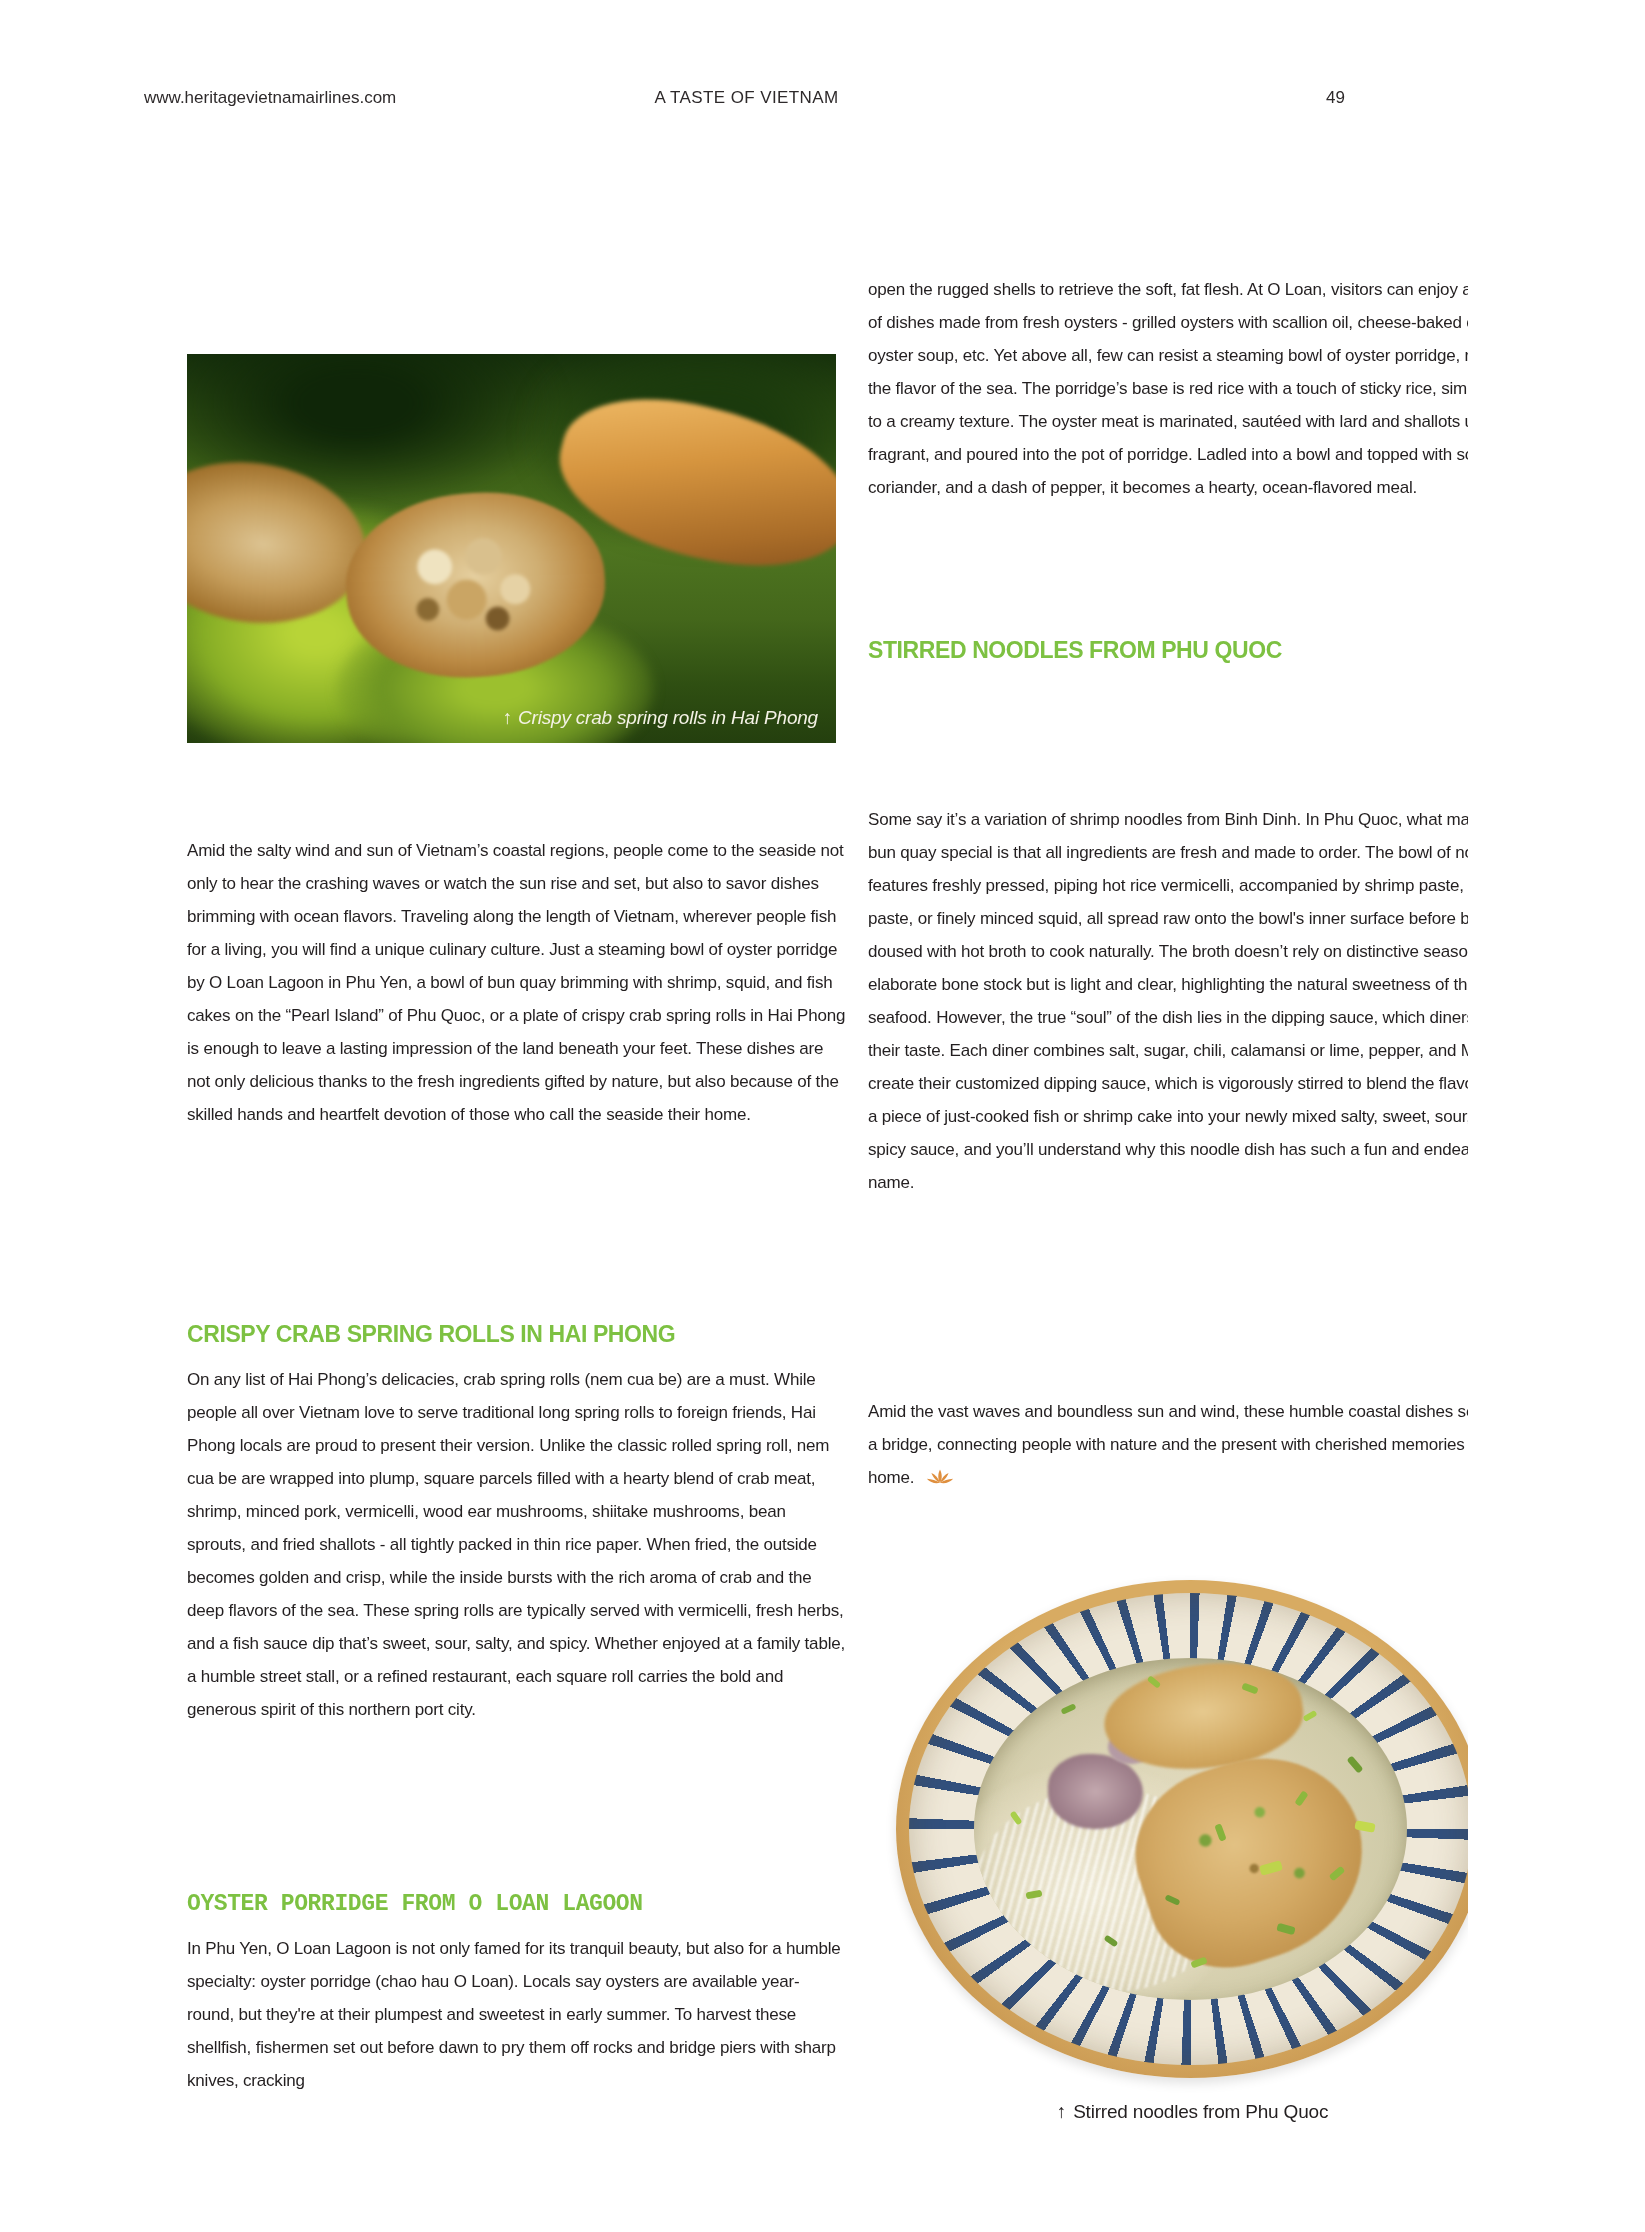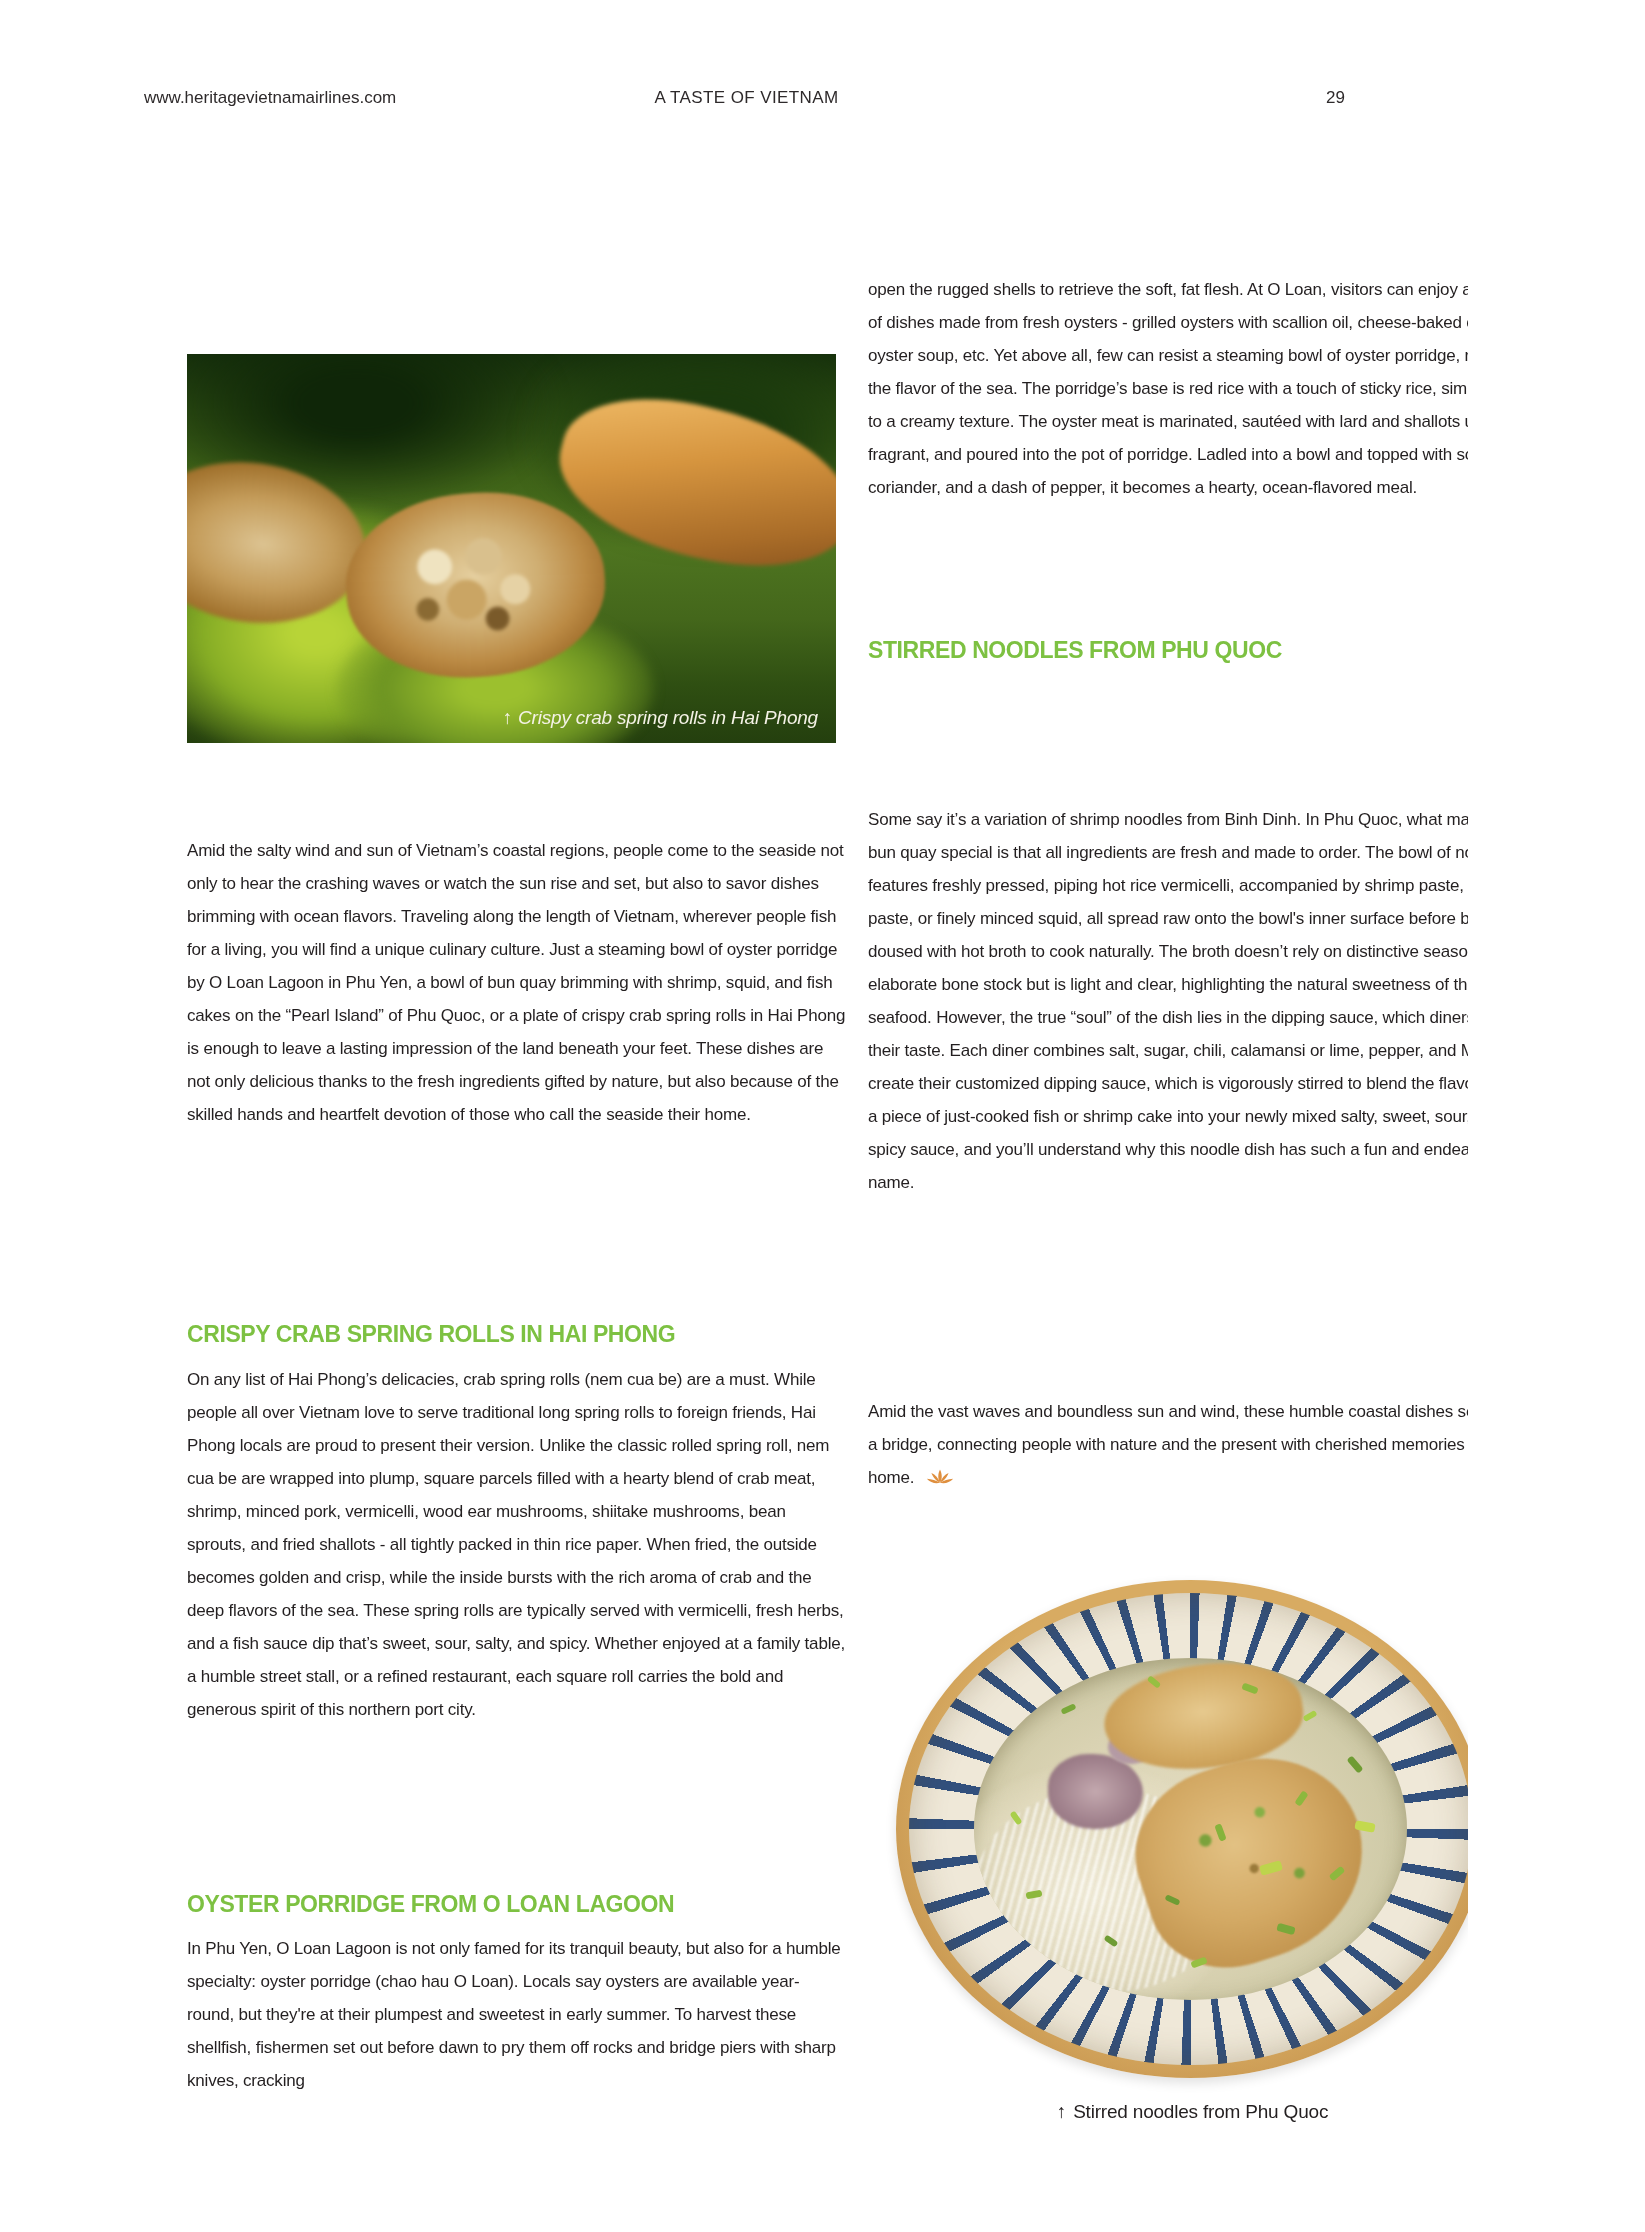--- a/index.html
+++ b/index.html
@@ -75,40 +75,40 @@
   .closing-wrap{display:inline;}
   .lotus-svg{vertical-align:-2px;margin-left:7px;}
 </style>
 </head>
 <body>
 
 <div class="page">
 
   <span class="hdr-web">www.heritagevietnamairlines.com</span>
   <span class="hdr-title">A TASTE OF VIETNAM</span>
-  <span class="hdr-num">29</span>
+  <span class="hdr-num">49</span>
 
   <figure class="photo-springrolls">
     <div class="blob leaf-dark-top"></div>
     <div class="blob leaf-top-right"></div>
     <div class="blob lettuce-bright-left"></div>
     <div class="blob lettuce-frill"></div>
     <div class="blob bokeh"></div>
     <div class="blob roll-right"></div>
     <div class="blob roll-left"></div>
     <div class="blob roll-center"></div>
     <figcaption class="caption-overlay">
       <span class="arr">↑</span><span>Crispy crab spring rolls in Hai Phong</span>
     </figcaption>
   </figure>
 
   <p class="body-text" style="left:187px;top:834px;">Amid the salty wind and sun of Vietnam’s coastal regions, people come to the seaside not only to hear the crashing waves or watch the sun rise and set, but also to savor dishes brimming with ocean flavors. Traveling along the length of Vietnam, wherever people fish for a living, you will find a unique culinary culture. Just a steaming bowl of oyster porridge by O Loan Lagoon in Phu Yen, a bowl of bun quay brimming with shrimp, squid, and fish cakes on the “Pearl Island” of Phu Quoc, or a plate of crispy crab spring rolls in Hai Phong is enough to leave a lasting impression of the land beneath your feet. These dishes are not only delicious thanks to the fresh ingredients gifted by nature, but also because of the skilled hands and heartfelt devotion of those who call the seaside their home.</p>
   <h2 class="green-h" style="left:187px;top:1321px;">CRISPY CRAB SPRING ROLLS IN HAI PHONG</h2>
   <p class="body-text" style="left:187px;top:1363px;">On any list of Hai Phong’s delicacies, crab spring rolls (nem cua be) are a must. While people all over Vietnam love to serve traditional long spring rolls to foreign friends, Hai Phong locals are proud to present their version. Unlike the classic rolled spring roll, nem cua be are wrapped into plump, square parcels filled with a hearty blend of crab meat, shrimp, minced pork, vermicelli, wood ear mushrooms, shiitake mushrooms, bean sprouts, and fried shallots - all tightly packed in thin rice paper. When fried, the outside becomes golden and crisp, while the inside bursts with the rich aroma of crab and the deep flavors of the sea. These spring rolls are typically served with vermicelli, fresh herbs, and a fish sauce dip that’s sweet, sour, salty, and spicy. Whether enjoyed at a family table, a humble street stall, or a refined restaurant, each square roll carries the bold and generous spirit of this northern port city.</p>
-  <h2 class="green-h" style="left:187px;top:1891px;">OYSTER PORRIDGE FROM O LOAN LAGOON</h2>
+  <h2 class="green-h" style="left:187px;top:1891px;font-family:Liberation Mono, monospace;">OYSTER PORRIDGE FROM O LOAN LAGOON</h2>
   <p class="body-text" style="left:187px;top:1932px;">In Phu Yen, O Loan Lagoon is not only famed for its tranquil beauty, but also for a humble specialty: oyster porridge (chao hau O Loan). Locals say oysters are available year-round, but they're at their plumpest and sweetest in early summer. To harvest these shellfish, fishermen set out before dawn to pry them off rocks and bridge piers with sharp knives, cracking</p>
 
   <p class="body-text" style="left:868px;top:273px;">open the rugged shells to retrieve the soft, fat flesh. At O Loan, visitors can enjoy a variety of dishes made from fresh oysters - grilled oysters with scallion oil, cheese-baked oysters, oyster soup, etc. Yet above all, few can resist a steaming bowl of oyster porridge, rich with the flavor of the sea. The porridge’s base is red rice with a touch of sticky rice, simmered to a creamy texture. The oyster meat is marinated, sautéed with lard and shallots until fragrant, and poured into the pot of porridge. Ladled into a bowl and topped with scallions, coriander, and a dash of pepper, it becomes a hearty, ocean-flavored meal.</p>
   <h2 class="green-h" style="left:868px;top:637px;">STIRRED NOODLES FROM PHU QUOC</h2>
   <p class="body-text" style="left:868px;top:803px;">Some say it’s a variation of shrimp noodles from Binh Dinh. In Phu Quoc, what makes bun quay special is that all ingredients are fresh and made to order. The bowl of noodles features freshly pressed, piping hot rice vermicelli, accompanied by shrimp paste, fish paste, or finely minced squid, all spread raw onto the bowl's inner surface before being doused with hot broth to cook naturally. The broth doesn’t rely on distinctive seasonings or elaborate bone stock but is light and clear, highlighting the natural sweetness of the seafood. However, the true “soul” of the dish lies in the dipping sauce, which diners mix to their taste. Each diner combines salt, sugar, chili, calamansi or lime, pepper, and MSG to create their customized dipping sauce, which is vigorously stirred to blend the flavors. Dip a piece of just-cooked fish or shrimp cake into your newly mixed salty, sweet, sour, and spicy sauce, and you’ll understand why this noodle dish has such a fun and endearing name.</p>
   <p class="body-text" style="left:868px;top:1395px;">
     <span class="closing-wrap">Amid the vast waves and boundless sun and wind, these humble coastal dishes serve as a bridge, connecting people with nature and the present with cherished memories of home.</span>
     <svg class="lotus-svg" width="28" height="16" viewBox="0 0 24 14">
       <g fill="#df8f3e">
         <path d="M12 0.5 C10 4.5 10 9 12 12 C14 9 14 4.5 12 0.5 Z"></path>

